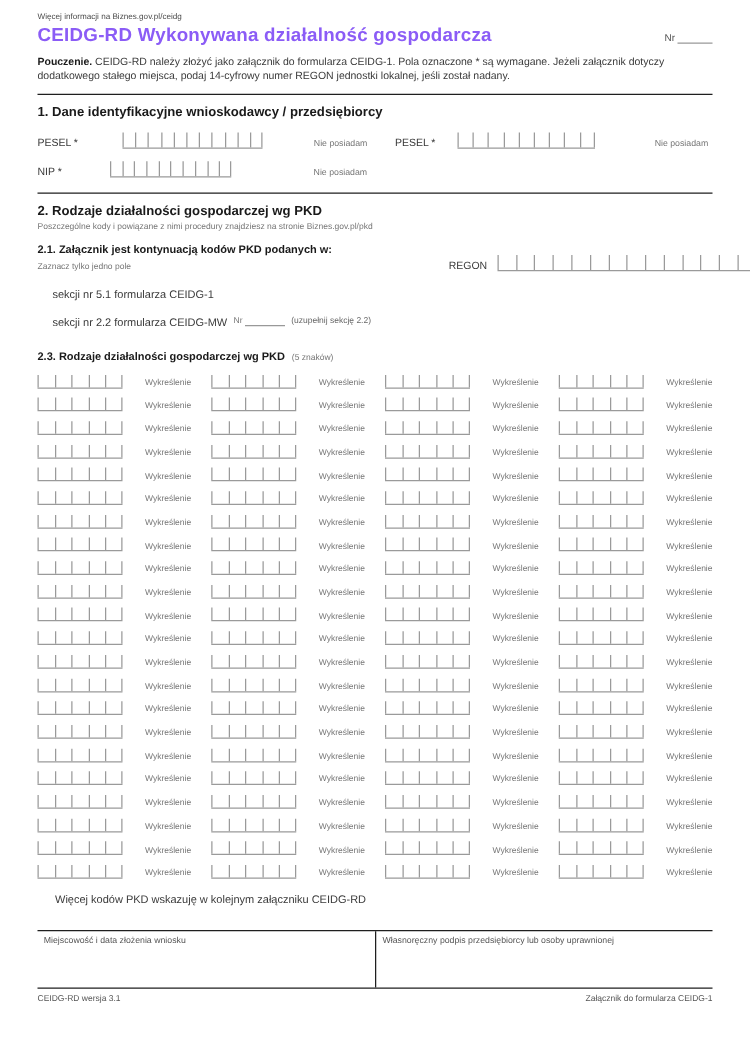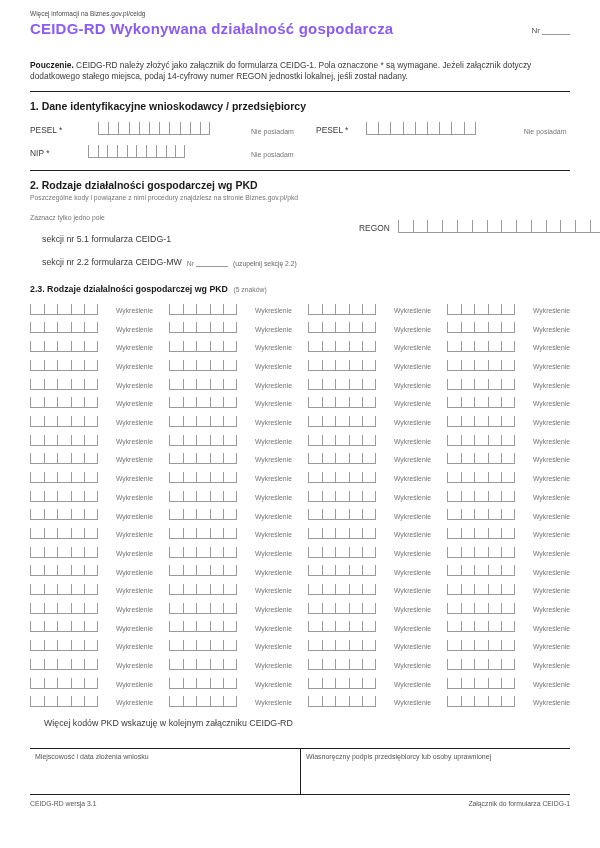--- a/index.html
+++ b/index.html
@@ -8,21 +8,21 @@
     width:600px; height:848px; overflow:hidden;
     background:#ffffff; color:var(--body,#3a3a3a);
     font-family:"Liberation Sans", sans-serif;
     padding:10px 30px; position:relative;
   }
   .info { font-size:6.5px; color:#4a4a4a; }
   .title-row { display:flex; justify-content:space-between; align-items:flex-start; margin-top:3px; }
   .page-title { font-size:15px; font-weight:bold; color:#8b5cf6; margin:0; letter-spacing:.2px; }
   .nr-wrap { display:flex; align-items:flex-end; margin-top:6px; font-size:8px; color:#555; }
   .nr-line { display:inline-block; width:28px; height:9px; border-bottom:1px solid #999; margin-left:2px; }
-  .notice { font-size:8.4px; line-height:1.33; margin-top:23px; color:#3a3a3a; }
+  .notice { font-size:8.4px; line-height:1.33; margin-top:7px; color:#3a3a3a; }
   .notice b { color:#1a1a1a; }
   .rule { border:none; border-top:1.8px solid var(--rule,#1f1f1f); margin:9px 0 0 0; }
   .sec-title { font-size:10.5px; font-weight:bold; color:#1a1a1a; margin:8px 0 0 0; }
   .sub { font-size:6.8px; color:var(--muted,#757575); margin-top:3px; }
 
   
   .comb { display:flex; border-bottom:1px solid var(--line,#9a9a9a); align-self:flex-end; }
   .comb .cell { width:var(--cw,12px); height:100%; border-left:1px solid var(--line,#9a9a9a); }
   .comb .cell:last-child { border-right:1px solid var(--line,#9a9a9a); }
   .id-comb { height:13px; }
@@ -32,21 +32,21 @@
   .np { font-size:7px; color:var(--muted,#757575); line-height:1; }
   .np-1 { margin-left:41px; width:65px; }
   .np-2 { margin-left:48px; }
   .np-3 { margin-left:66px; }
 
   .cols { display:flex; margin-top:9px; }
   .col-left { width:272px; }
   .col-right { width:252px; margin-left:16px; }
   .sub-title { font-size:8.8px; font-weight:bold; color:#1a1a1a; margin:0; line-height:1.3; }
   .hint { font-size:6.8px; color:var(--muted,#757575); margin-top:4px; }
-  .option { font-size:8.8px; color:#3a3a3a; margin:13px 0 0 12px; display:flex; align-items:flex-end; flex-wrap:nowrap; }
+  .option { font-size:8.8px; color:#3a3a3a; margin:13px 0 0 12px; display:flex; flex-wrap:nowrap; }
   .tiny-note { font-size:6.8px; color:#666; margin-left:3px; }
   .nr-mini { font-size:6.8px; color:var(--muted,#757575); margin-left:5px; }
   .nr-blank { display:inline-block; width:32px; height:8px; border-bottom:1px solid #999; margin:0 2px; }
   .regon-row { display:flex; align-items:flex-end; margin-top:10px; font-size:8.4px; }
   .regon-row .flabel { margin-right:8px;margin-left:41px; }
   .regon14 { height:13px; --cw:14.8px; }
 
   .s23-head { margin-top:17px; font-size:8.8px; }
   .s23-note { font-size:6.8px; font-weight:normal; color:var(--muted,#757575); margin-left:3px; }
 
@@ -134,20 +134,21 @@
   <span class="np np-3">Nie posiadam</span>
 </div>
 
 <hr class="rule" style="margin-top:12px">
 
 <h2 class="sec-title">2. Rodzaje działalności gospodarczej wg PKD</h2>
 <div class="sub">Poszczególne kody i powiązane z nimi procedury znajdziesz na stronie Biznes.gov.pl/pkd</div>
 
 <div class="cols">
   <div class="col-left">
+    <div class="sub-title">2.1. Załącznik jest kontynuacją kodów PKD podanych w:</div>
     <div class="hint">Zaznacz tylko jedno pole</div>
     <div class="option">
       <span>sekcji nr 5.1 formularza CEIDG-1</span>
     </div>
     <div class="option">
       <span>sekcji nr 2.2 formularza CEIDG-MW</span>
       <span class="nr-mini">Nr</span>
       <span class="nr-blank"></span>
       <span class="tiny-note">(uzupełnij sekcję 2.2)</span>
     </div>

